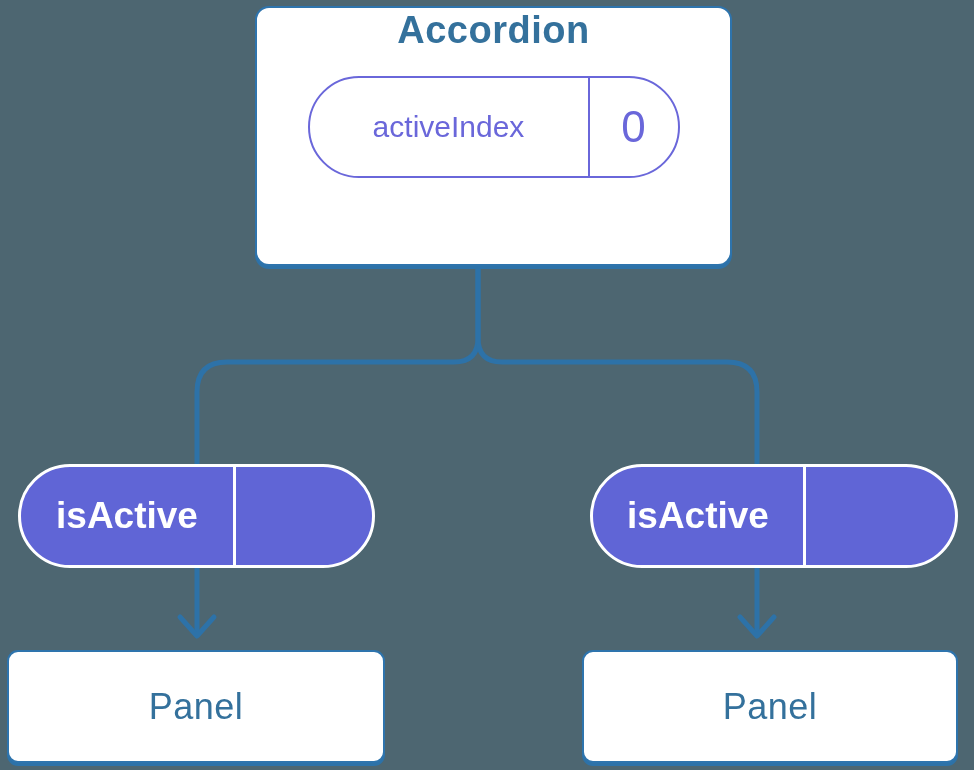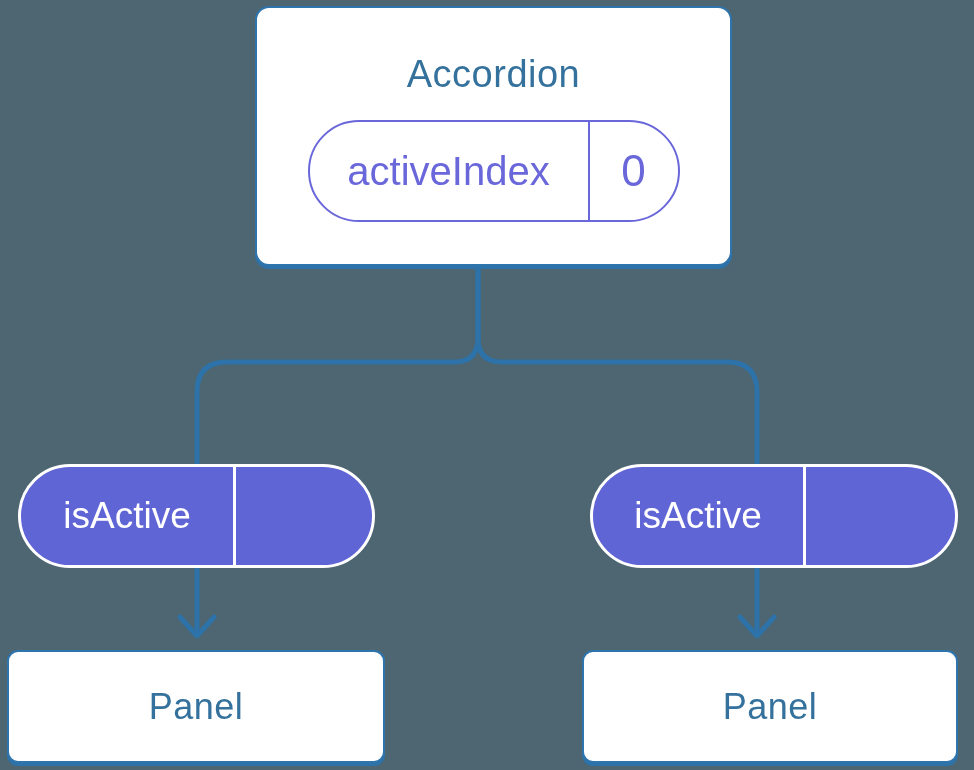--- a/index.html
+++ b/index.html
@@ -31,45 +31,44 @@
     box-sizing: border-box;
     background: #FFFFFF;
     border: 2px solid #2E74AD;
     border-radius: 14px;
     box-shadow: 0 3px 0 #2D72A8;
     display: flex;
     flex-direction: column;
     align-items: center;
   }
   .root-title {
-    margin-top: 44px;
     font-size: 38px;
     line-height: 44px;
-    font-weight: 400;
+    font-weight: 700;
     letter-spacing: 0.5px;
     color: #34719C;
   }
   .prop-pill {
     margin-top: 24px;
     width: 372px;
     height: 102px;
     box-sizing: border-box;
     border: 2.5px solid #6A67DA;
     border-radius: 52px;
     display: flex;
     align-items: stretch;
     background: #FFFFFF;
     overflow: hidden;
   }
   .prop-pill .cell {
     display: flex;
     align-items: center;
     justify-content: center;
     color: #6A67DA;
-    font-size: 40px;
+    font-size: 30px;
   }
   .prop-pill .cell.name { width: 278px; }
   .prop-pill .cell.value { flex: 1; font-size: 44px; }
   .prop-pill .divider {
     width: 0;
     border-left: 2.5px solid #6A67DA;
   }
 
   
   .state-pill {
@@ -84,20 +83,21 @@
     overflow: hidden;
   }
   .state-pill.left  { left: 18px;  top: 464px; width: 357px; }
   .state-pill.right { left: 590px; top: 464px; width: 368px; }
   .state-pill .cell {
     display: flex;
     align-items: center;
     justify-content: center;
     color: #FFFFFF;
     font-size: 37px;
+    font-weight: bold;
   }
   .state-pill.left  .cell.name { width: 212px; }
   .state-pill.right .cell.name { width: 210px; }
   .state-pill .cell.value { flex: 1; }
   .state-pill .divider {
     width: 0;
     border-left: 3px solid #FFFFFF;
   }
 
   

